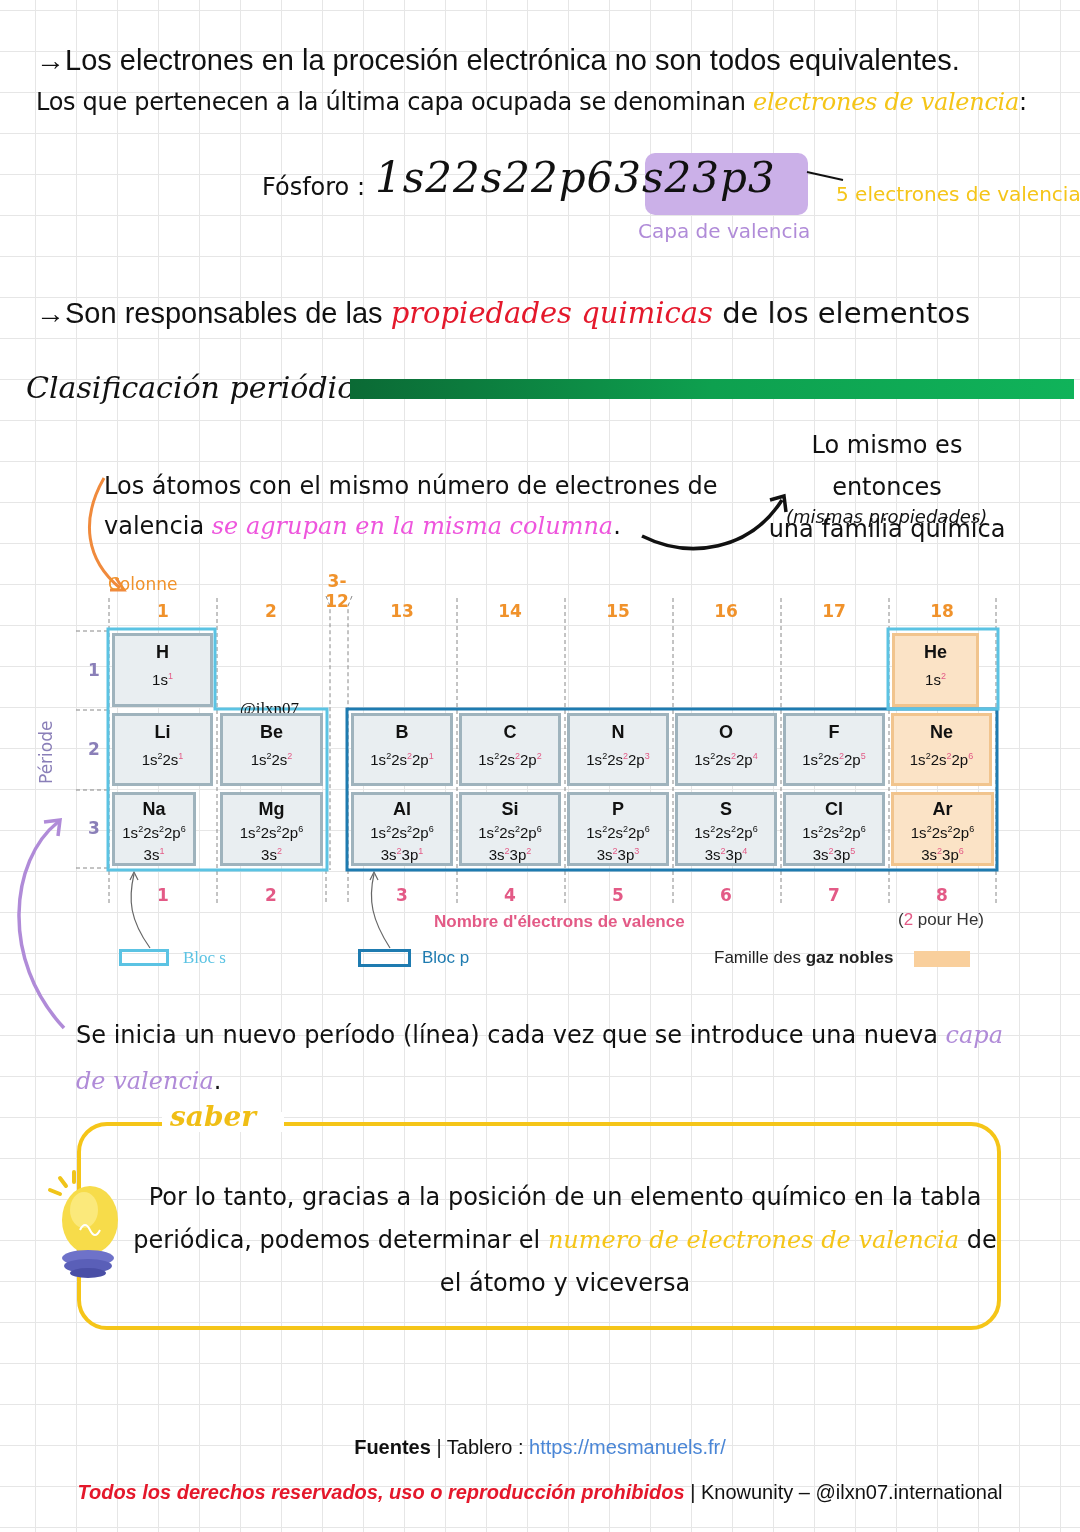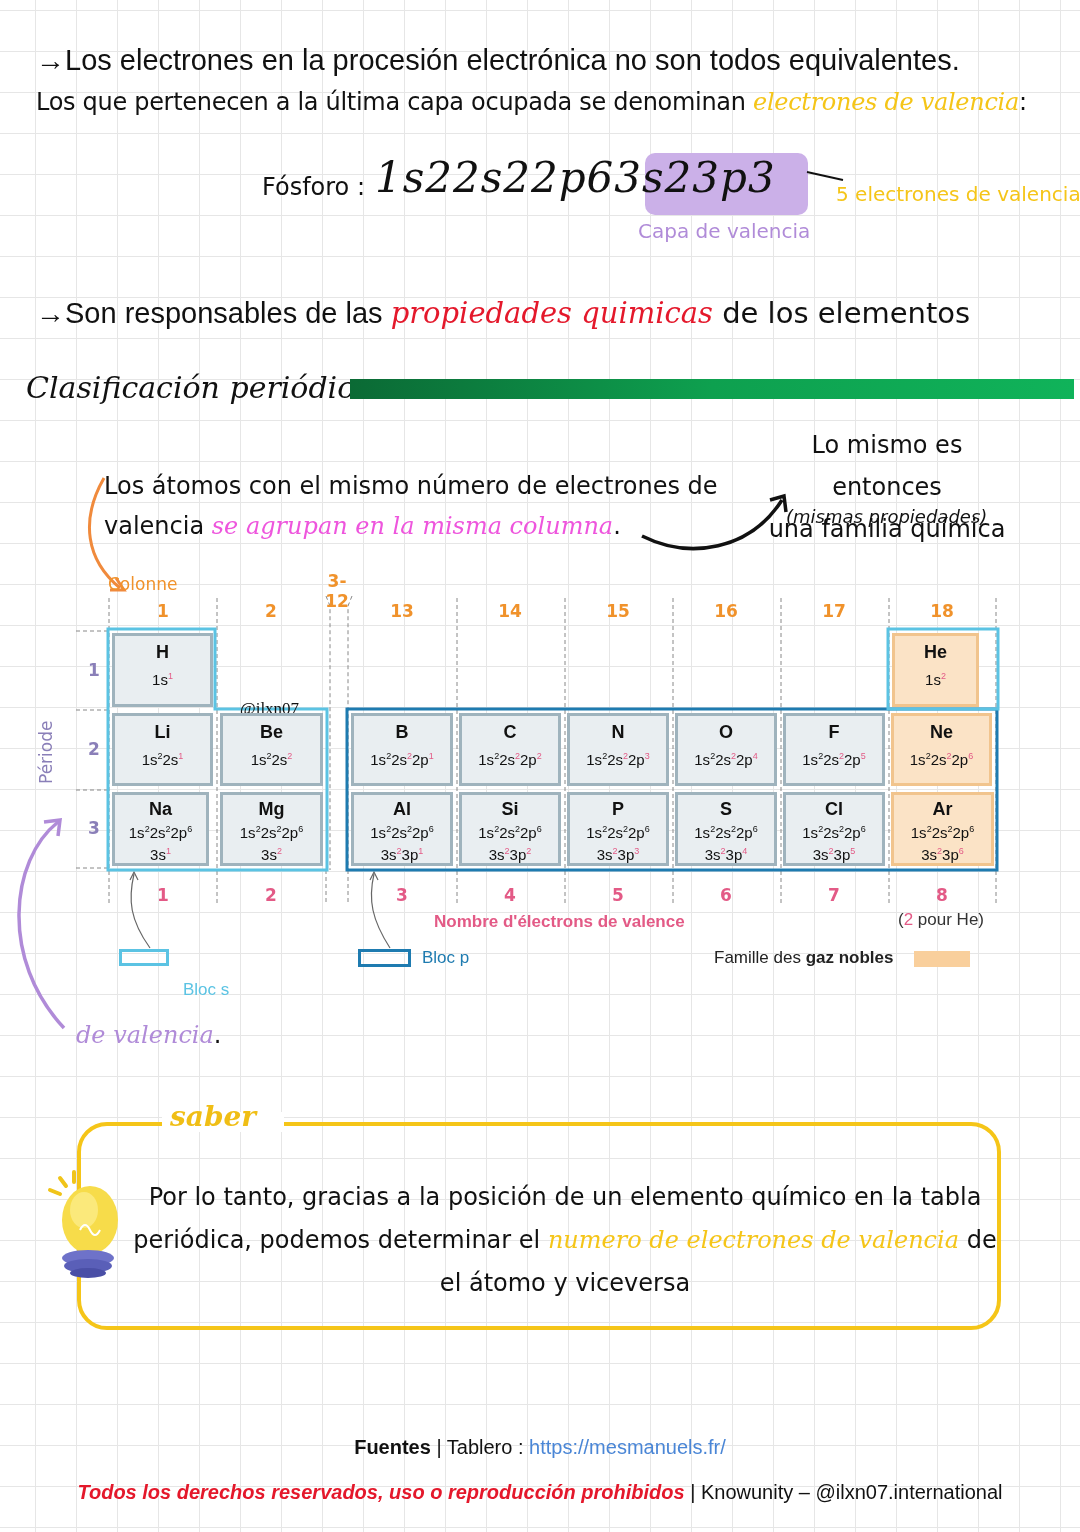--- a/index.html
+++ b/index.html
@@ -193,21 +193,21 @@
 </div>
 <div class="cell" style="left:783px;top:713px;width:102px;height:73px;">
   <div class="sym">F</div>
   <div class="cfg">1s<sup>2</sup>2s<sup class="hl">2</sup>2p<sup class="hl">5</sup></div>
 </div>
 <div class="cell noble" style="left:891px;top:713px;width:101px;height:73px;">
   <div class="sym">Ne</div>
   <div class="cfg">1s<sup>2</sup>2s<sup class="hl">2</sup>2p<sup class="hl">6</sup></div>
 </div>
 
-<div class="cell" style="left:112px;top:792px;width:97px;height:74px;">
+<div class="cell" style="left:112px;top:792px;width:84px;height:74px;">
   <div class="sym" style="margin-top:4px">Na</div>
   <div class="cfg" style="margin-top:0">1s<sup>2</sup>2s<sup>2</sup>2p<sup>6</sup><br>3s<sup class="hl">1</sup></div>
 </div>
 <div class="cell" style="left:220px;top:792px;width:103px;height:74px;">
   <div class="sym" style="margin-top:4px">Mg</div>
   <div class="cfg" style="margin-top:0">1s<sup>2</sup>2s<sup>2</sup>2p<sup>6</sup><br>3s<sup class="hl">2</sup></div>
 </div>
 <div class="cell" style="left:351px;top:792px;width:102px;height:74px;">
   <div class="sym" style="margin-top:4px">Al</div>
   <div class="cfg" style="margin-top:0">1s<sup>2</sup>2s<sup>2</sup>2p<sup>6</sup><br>3s<sup class="hl">2</sup>3p<sup class="hl">1</sup></div>
@@ -239,27 +239,28 @@
 <div class="abs vnum" style="left:490px;top:885px;">4</div>
 <div class="abs vnum" style="left:598px;top:885px;">5</div>
 <div class="abs vnum" style="left:706px;top:885px;">6</div>
 <div class="abs vnum" style="left:814px;top:885px;">7</div>
 <div class="abs vnum" style="left:922px;top:885px;">8</div>
 
 <div class="abs" style="left:434px;top:912px;color:#e35a86;font-size:17px;font-family:'Liberation Sans',sans-serif;font-weight:bold;">Nombre d'électrons de valence</div>
 <div class="abs" style="left:898px;top:910px;font-size:17px;color:#333;font-family:'Liberation Sans',sans-serif;"><span>(</span><span style="color:#e35a86">2</span><span> pour He)</span></div>
 
 <div class="abs" style="left:119px;top:949px;width:50px;height:17px;border:3px solid #5bc3e3;box-sizing:border-box;"></div>
-<div class="abs" style="left:183px;top:948px;font-size:17px;color:#5bc3e3;font-family:Liberation Sans, sans-serif;margin-top:32px;">Bloc s</div>
+<div class="abs" style="left:183px;top:948px;font-size:17px;color:#5bc3e3;font-family:Liberation Serif, serif;">Bloc s</div>
 <div class="abs" style="left:358px;top:949px;width:53px;height:18px;border:3px solid #1e7bb0;box-sizing:border-box;"></div>
 <div class="abs" style="left:422px;top:948px;font-size:17px;color:#1e7bb0;font-family:'Liberation Sans',sans-serif;">Bloc p</div>
 <div class="abs" style="left:714px;top:948px;font-size:17px;color:#222;font-family:'Liberation Sans',sans-serif;"><span>Famille des </span><b>gaz  nobles</b></div>
 <div class="abs" style="left:914px;top:951px;width:56px;height:16px;background:#f9cf9c;"></div>
 
 <div class="abs" style="left:76px;top:1012px;font-size:24px;line-height:46px;white-space:nowrap;">
+  <div><span>Se inicia un nuevo período (línea) cada vez que se introduce una nueva </span><span class="purple script">capa</span></div>
   <div><span class="purple script">de valencia</span><span>.</span></div>
 </div>
 
 <div class="abs saber-box"></div>
 <div class="abs saber-gap"></div>
 <div class="abs saber-title">saber</div>
 
 <svg class="abs" style="left:40px;top:1170px" width="80" height="110" viewBox="0 0 80 110">
   <g stroke="#f0c419" stroke-width="4" stroke-linecap="round">
     <line x1="10" y1="20" x2="20" y2="24"></line>

